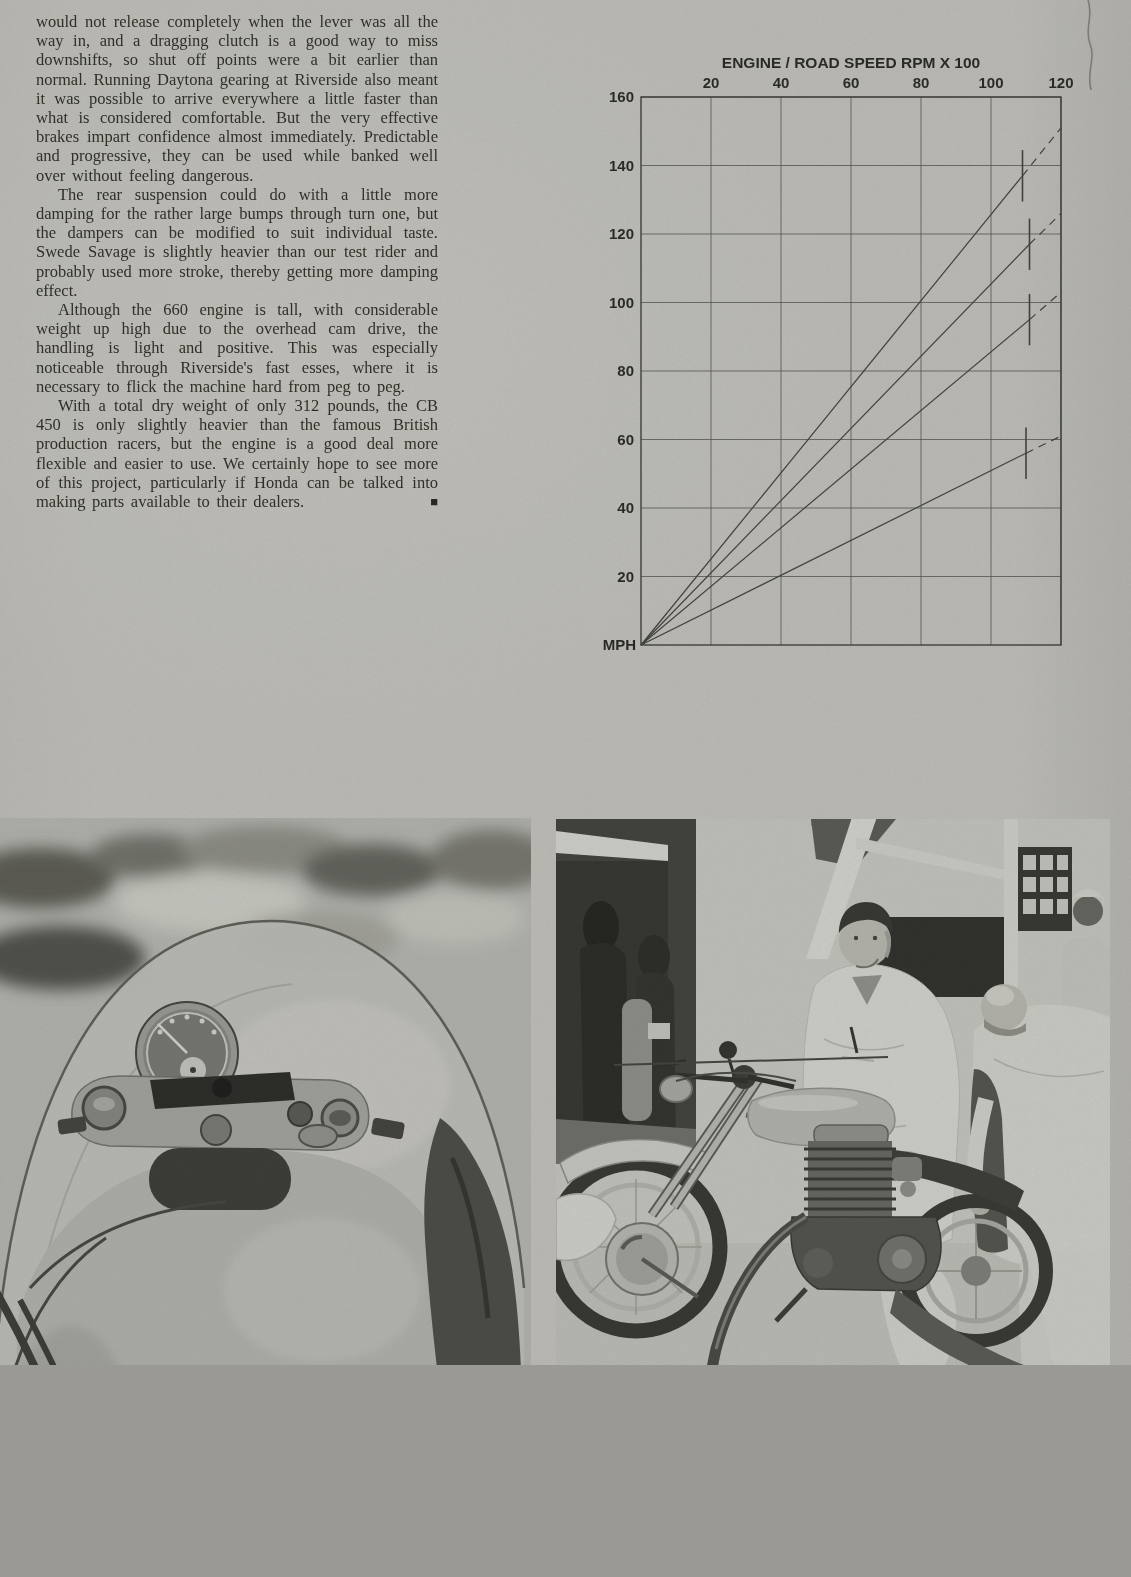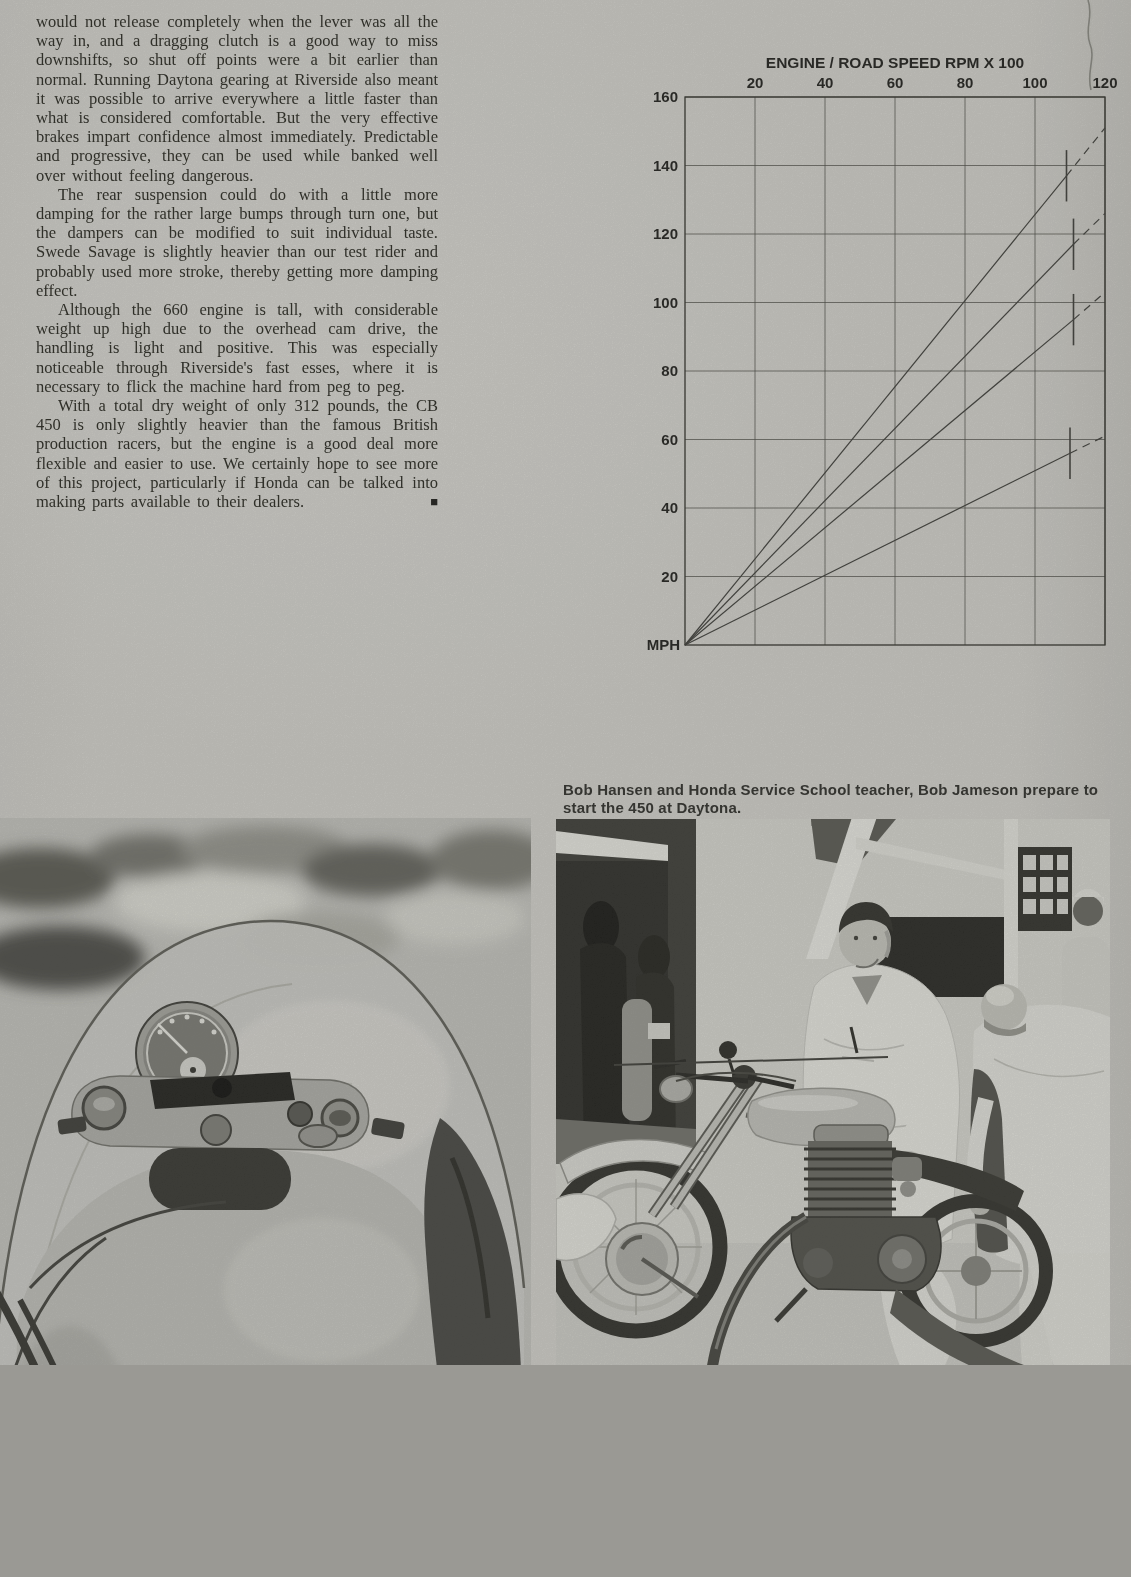--- a/index.html
+++ b/index.html
@@ -18,21 +18,21 @@
   
   .article{
     position:absolute;left:36px;top:12px;width:402px;
     font-size:16.5px;line-height:19.2px;text-align:justify;
     word-spacing:2.5px;color:#26261f;
   }
   .article p{margin:0;}
   .article p.indent{text-indent:22px;}
   .endmark{float:right;font-size:13px;line-height:19.2px;color:#1c1c19;}
   
-  .chartfig{position:absolute;left:642px;top:40px;width:480px;height:620px;margin:0;}
+  .chartfig{position:absolute;left:598px;top:40px;width:480px;height:620px;margin:0;}
   .chartfig svg{display:block;}
   
   .caption{
     position:absolute;left:563px;top:781px;width:558px;margin:0;
     font-family:"Liberation Sans",sans-serif;font-weight:bold;
     font-size:15px;line-height:17.5px;color:#2c2c28;letter-spacing:.2px;
   }
   
   .photo{position:absolute;margin:0;}
   .photo-left{left:0;top:818px;width:531px;height:759px;}
@@ -101,21 +101,20 @@
         <line x1="431.5" y1="253.9375" x2="431.5" y2="305.3125" stroke="#3b3b37" stroke-width="1.6"></line>
         <line x1="43" y1="605" x2="431.5" y2="204.27499999999998" stroke="#3b3b37" stroke-width="1.2"></line>
         <line x1="431.5" y1="204.27499999999998" x2="463" y2="173.45" stroke="#3b3b37" stroke-width="1.2" stroke-dasharray="8 6"></line>
         <line x1="431.5" y1="178.58749999999998" x2="431.5" y2="229.96249999999998" stroke="#3b3b37" stroke-width="1.6"></line>
         <line x1="43" y1="605" x2="424.5" y2="135.77499999999998" stroke="#3b3b37" stroke-width="1.2"></line>
         <line x1="424.5" y1="135.77499999999998" x2="463" y2="87.82500000000005" stroke="#3b3b37" stroke-width="1.2" stroke-dasharray="8 6"></line>
         <line x1="424.5" y1="110.08749999999998" x2="424.5" y2="161.46249999999998" stroke="#3b3b37" stroke-width="1.6"></line>
       </svg>
   </figure>
 
-  <p class="caption">Bob Hansen and Honda Service School teacher, Bob Jameson prepare to start the 450 at Daytona.</p>
 
   <figure class="photo photo-left" aria-label="Rider's-eye view of the CB 450 racer cockpit: tall curved windscreen, central tachometer, triple-clamp controls and long racing fuel tank with dark rubber pad.">
     <svg width="531" height="759" viewBox="0 0 531 759">
       <defs>
         <filter id="blur8">
             <feGaussianBlur stdDeviation="8"></feGaussianBlur>
           </filter>
         <filter id="blur4">
             <feGaussianBlur stdDeviation="4"></feGaussianBlur>
           </filter>

